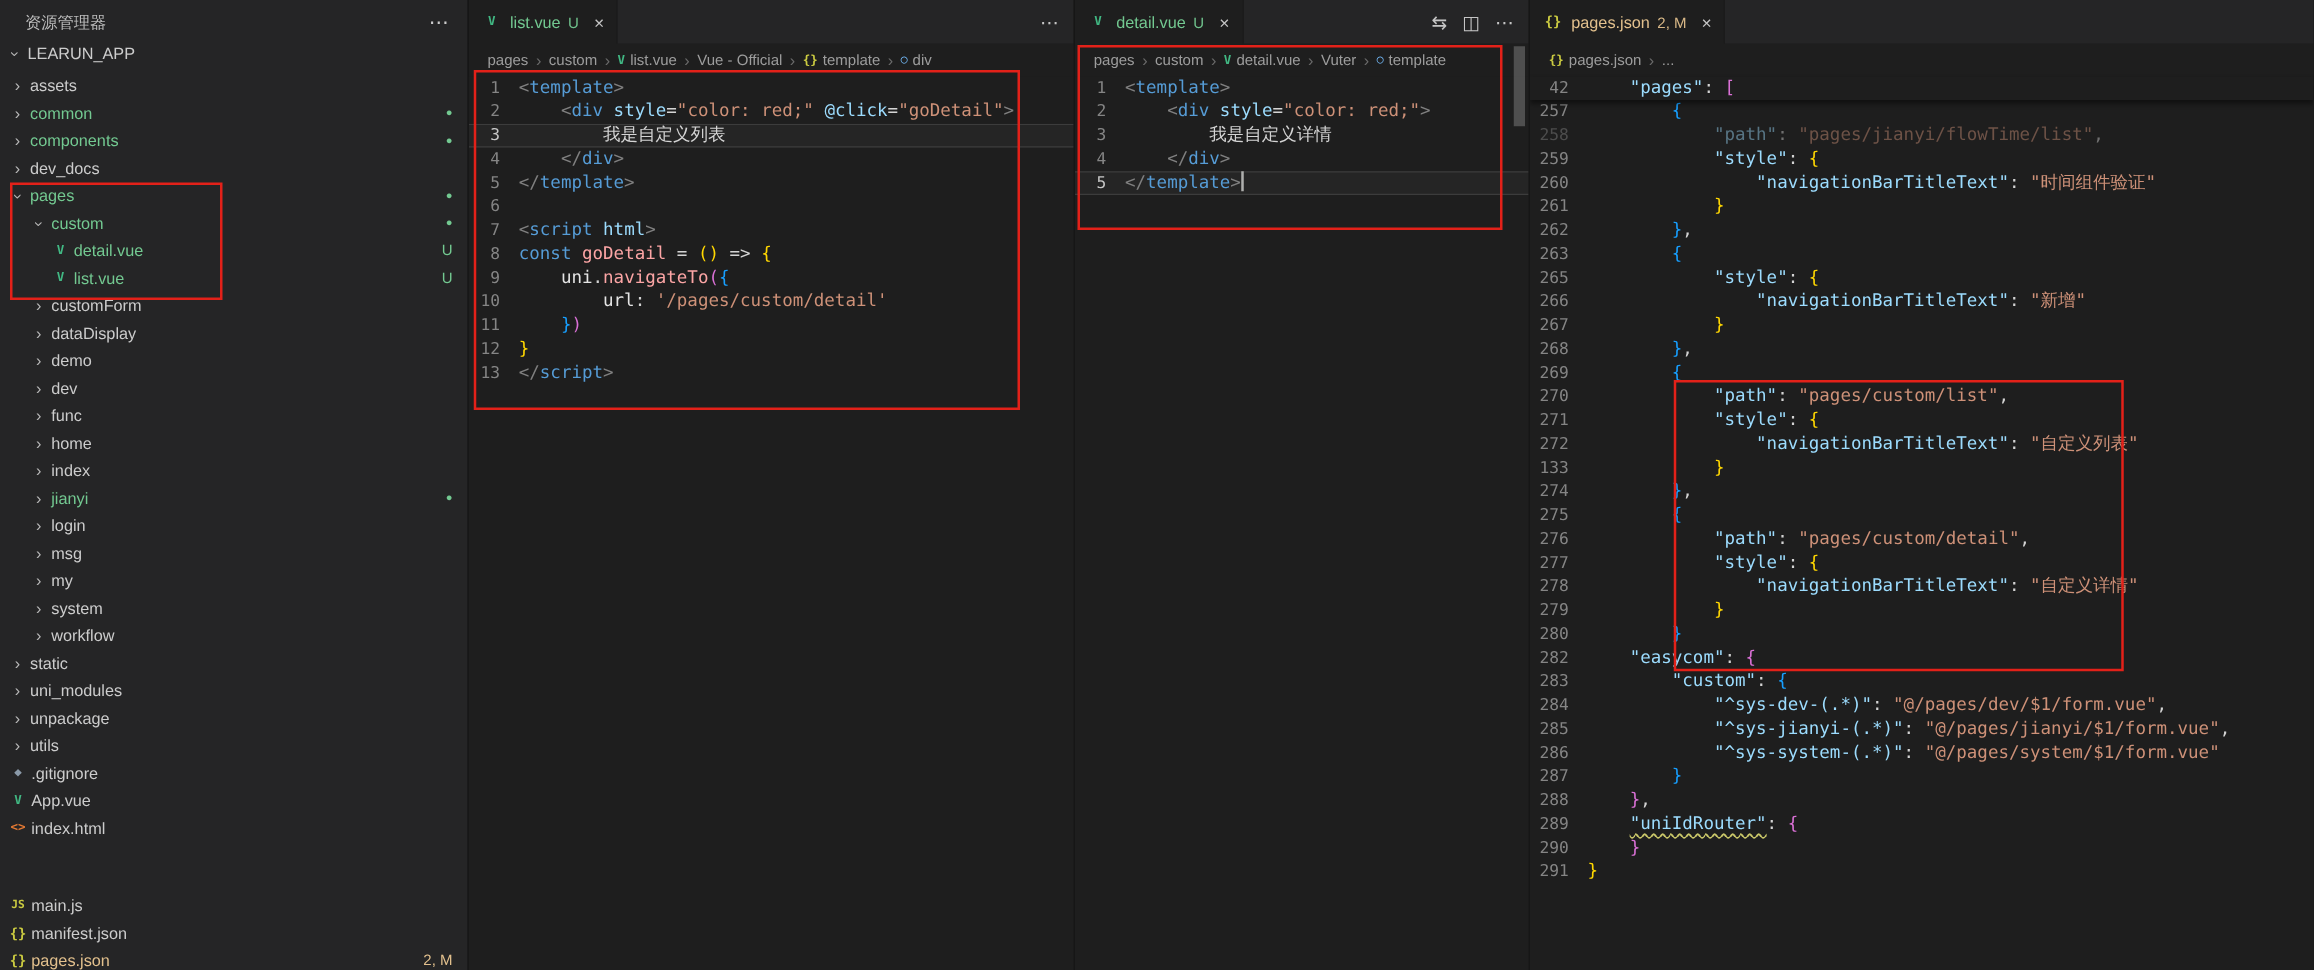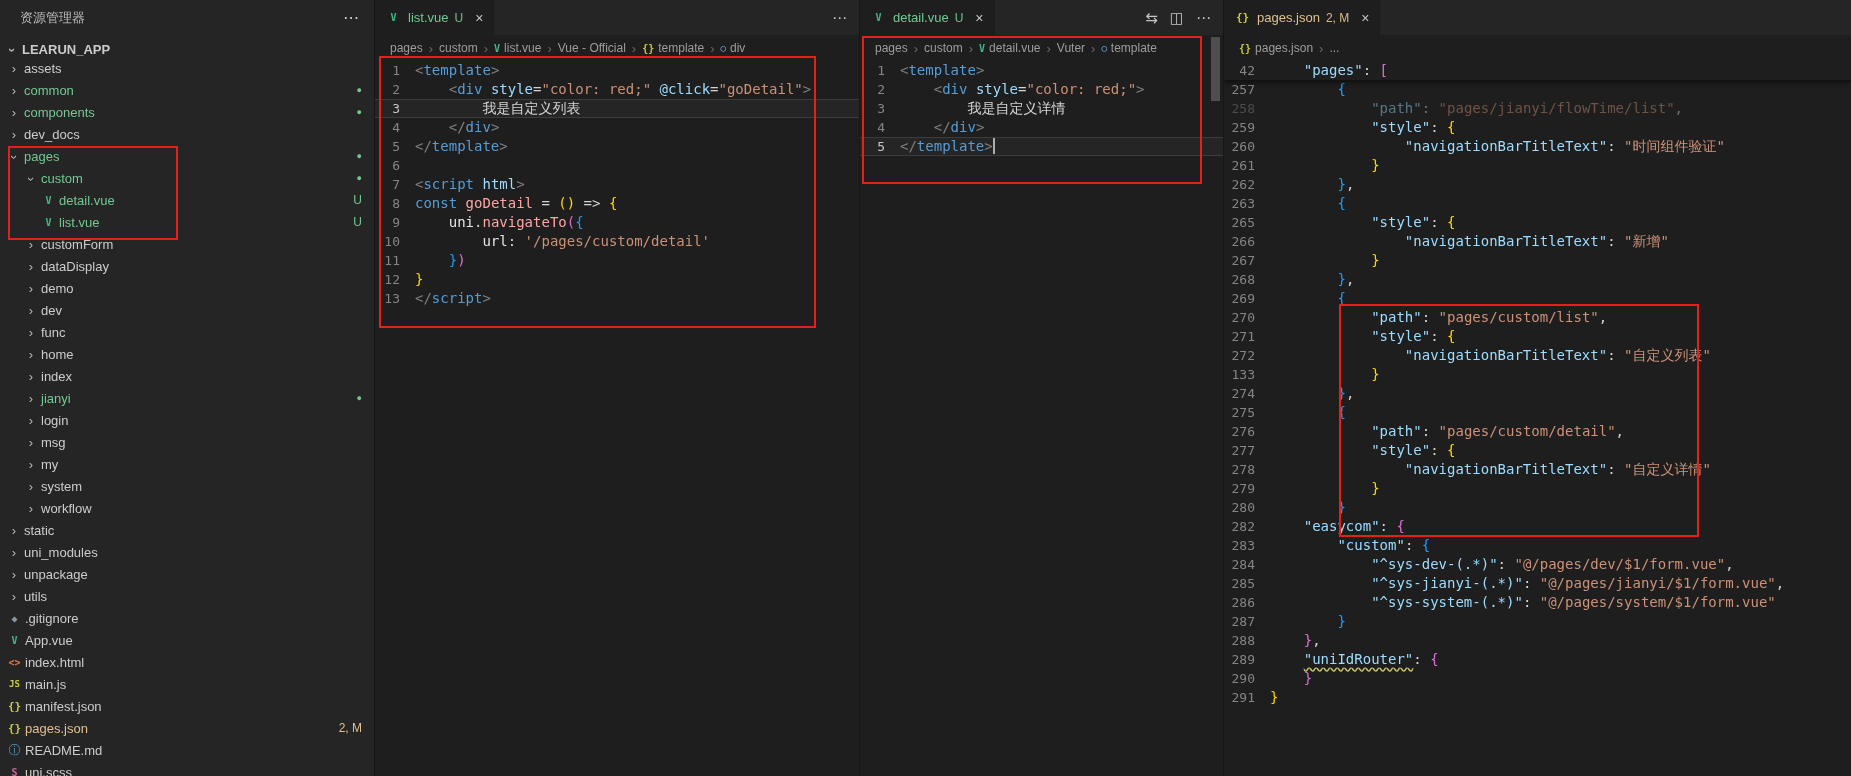--- a/index.html
+++ b/index.html
@@ -4,21 +4,21 @@
 <style>
   *{box-sizing:border-box;margin:0;padding:0}
   html,body{background:#1e1e1e}
   body{font-family:"Liberation Sans","DejaVu Sans",sans-serif}
   .app{display:flex;width:1851px;height:776px;overflow:hidden;background:#1e1e1e;color:#ccc;position:relative}
 
   
   .sidebar{width:374px;background:#252526;position:relative;flex:none;overflow:hidden}
   .sb-header{height:35px;display:flex;align-items:center;padding:0 14px 0 20px;font-size:13px;color:#bbbbbb}
   .sb-header .more{margin-left:auto;color:#cccccc;cursor:pointer;font-size:16px;letter-spacing:1px}
-  .rootrow{height:22px;display:flex;align-items:flex-end;font-weight:bold;font-size:13px;color:#cccccc;padding-left:4px;cursor:pointer}
+  .rootrow{height:22px;display:flex;align-items:flex-start;font-weight:normal;font-size:13px;color:#cccccc;padding-left:4px;cursor:pointer}
   .row{height:22px;display:flex;align-items:center;font-size:13px;color:#cccccc;cursor:pointer;white-space:nowrap}
   .chev{width:16px;color:#b8b8b8;font-size:13px;display:inline-block;text-align:center;flex:none;transform-origin:50% 55%}
   .chev.open{transform:rotate(90deg)}
   .ficon{width:17px;flex:none;text-align:center;font-size:10px;font-weight:bold;font-family:"DejaVu Sans Mono",monospace}
   .ic-vue-icon{color:#41b883}
   .ic-braces-icon{color:#cbcb41;font-size:11px}
   .ic-js-icon{color:#cbcb41;font-size:9px}
   .ic-html-icon{color:#e37933;font-size:10px}
   .ic-md-icon{color:#519aba;font-size:12px;font-weight:normal}
   .ic-git-icon{color:#8a99a8;font-size:10px}
@@ -223,21 +223,21 @@
         <div class="row" style="padding-left: 6px;">
           <span class="ficon ic-vue-icon">V</span>
           <span class="label">App.vue</span>
           <span class="rightcol"></span>
         </div>
         <div class="row" style="padding-left: 6px;">
           <span class="ficon ic-html-icon">&lt;&gt;</span>
           <span class="label">index.html</span>
           <span class="rightcol"></span>
         </div>
-        <div class="row" style="padding-left: 6px;">
+        <div class="row" style="padding-left: 6px; margin-top: 40px;">
           <span class="ficon ic-js-icon">JS</span>
           <span class="label">main.js</span>
           <span class="rightcol"></span>
         </div>
         <div class="row" style="padding-left: 6px;">
           <span class="ficon ic-braces-icon">{}</span>
           <span class="label">manifest.json</span>
           <span class="rightcol"></span>
         </div>
         <div class="row" style="padding-left: 6px;">

